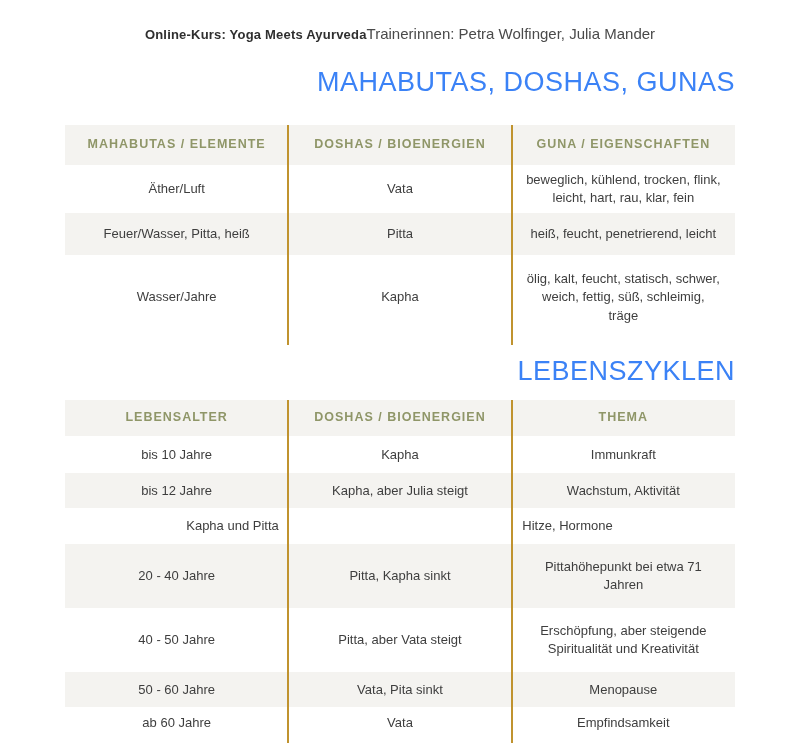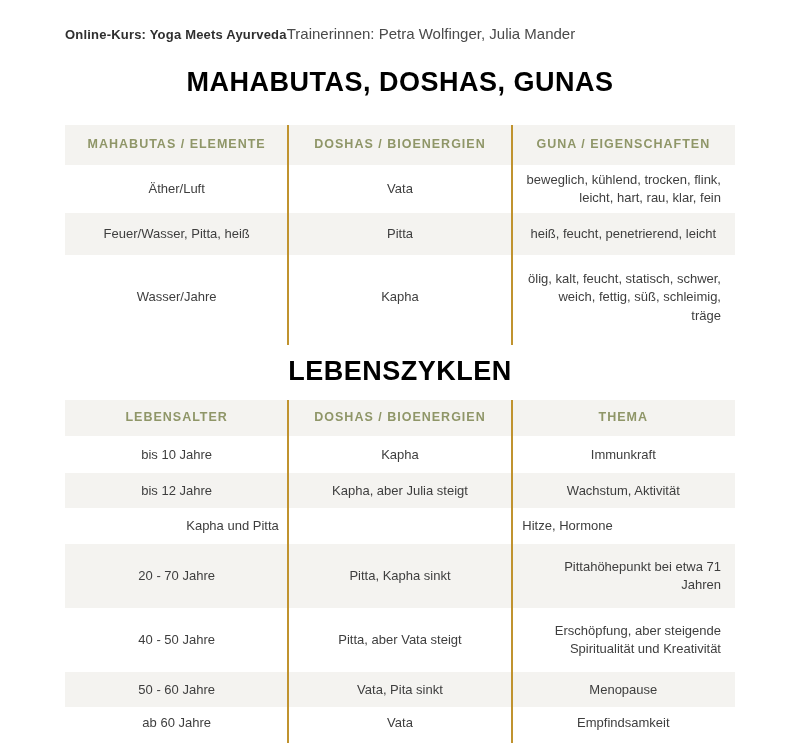--- a/index.html
+++ b/index.html
@@ -11,40 +11,40 @@
   .page {
     width: 800px;
     height: 746px;
     background: #ffffff;
     padding: 25px 65px 0;
     overflow: hidden;
   }
   
   .meta {
     display: flex;
-    justify-content: flex-start;
+    justify-content: center;
     align-items: baseline;
   }
   .meta-left {
     font-size: 13px;
     font-weight: bold;
     color: #2f2f2f;
     letter-spacing: 0.2px;
   }
   .meta-right {
     font-size: 15px;
     color: #4a4a4a;
   }
   
   .section-title {
-    text-align: center;
-    color: #000000;
+    text-align: right;
+    color: #3b82f6;
     font-size: 27px;
     line-height: 1.15;
-    font-weight: bold;
+    font-weight: normal;
     letter-spacing: 0.5px;
   }
   .title-1 { margin-top: 25px; }
   .title-2 { margin-top: 16px; }
   
   .table {
     position: relative;
     width: 100%;
   }
   .table-1 { margin-top: 27px; }
@@ -59,21 +59,21 @@
   }
   .d1 { left: calc(33.333% - 1px); }
   .d2 { left: calc(66.667% - 1px); }
   .trow { display: flex; width: 100%; }
   .trow.alt, .trow.thead { background: #f4f3f0; }
   .tcell {
     flex: 1 1 0;
     display: flex;
     align-items: center;
     justify-content: center;
-    text-align: right;
+    text-align: center;
     padding: 5px 14px;
     font-size: 13px;
     line-height: 1.4;
     color: #3e3e3e;
   }
   .thead .tcell {
     color: #8f9668;
     font-weight: bold;
     font-size: 12.5px;
     letter-spacing: 1px;
@@ -143,21 +143,21 @@
       <div class="tcell">Kapha, aber Julia steigt</div>
       <div class="tcell">Wachstum, Aktivität</div>
     </div>
 
     <div class="trow" style="min-height:36px">
       <div class="tcell">Kapha und Pitta</div>
       <div class="tcell">Hitze, Hormone</div>
     </div>
 
     <div class="trow alt" style="min-height:64px">
-      <div class="tcell">20 - 70 Jahre</div>
+      <div class="tcell">20 - 40 Jahre</div>
       <div class="tcell">Pitta, Kapha sinkt</div>
       <div class="tcell">Pittahöhepunkt bei etwa 71 Jahren</div>
     </div>
 
     <div class="trow" style="min-height:64px">
       <div class="tcell">40 - 50 Jahre</div>
       <div class="tcell">Pitta, aber Vata steigt</div>
       <div class="tcell">Erschöpfung, aber steigende Spiritualität und Kreativität</div>
     </div>
 

